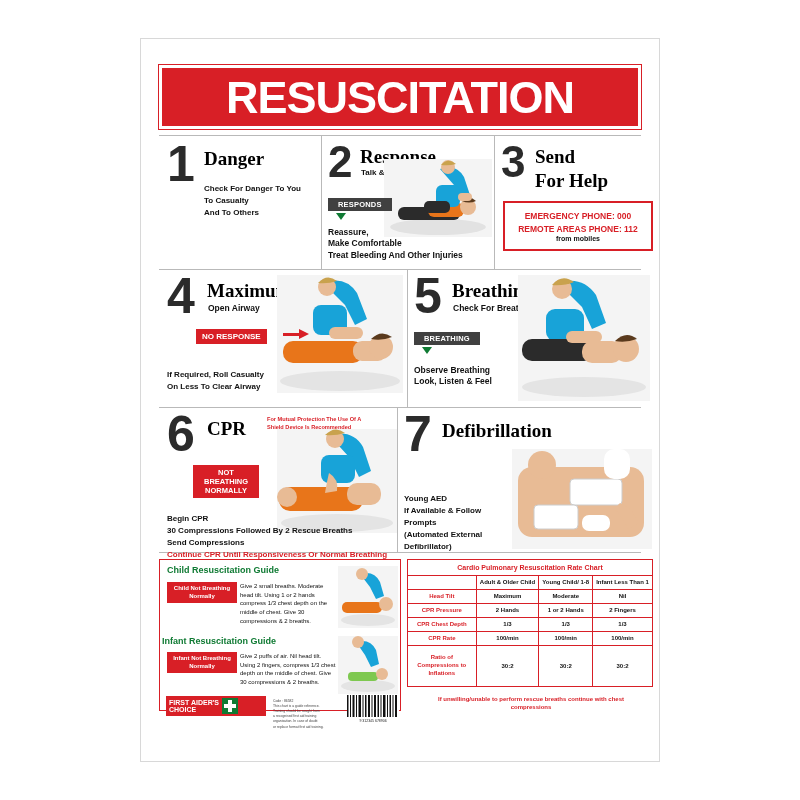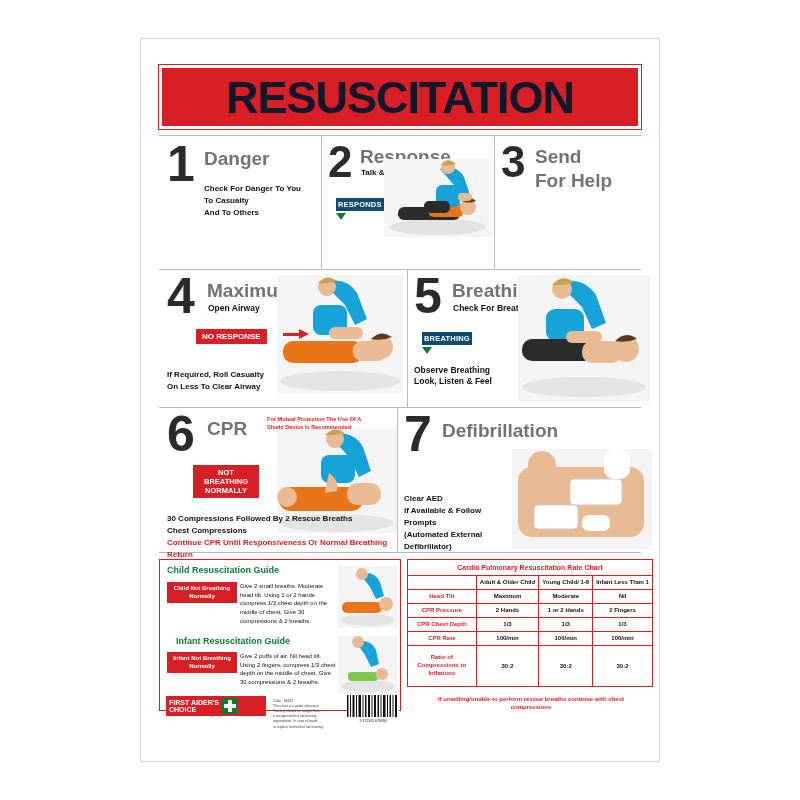--- a/index.html
+++ b/index.html
@@ -16,42 +16,42 @@
   .inner{position:absolute;left:8px;top:8px;right:8px;bottom:8px;}
 
   
   .title-bar{
     position:absolute;left:10px;top:18px;right:10px;height:58px;
     background:#d81f26;border:3px solid #ffffff;
     box-shadow:0 0 0 1px #d81f26;
     display:flex;align-items:center;justify-content:center;
   }
   .title-bar .t{
-    color:#0f172a;font-weight:bold;font-size:45px;letter-spacing:-1px;
+    color:#ffffff;font-weight:bold;font-size:45px;letter-spacing:-1px;
     font-family:"Liberation Sans", sans-serif;line-height:1;
   }
 
   
   .panel{position:absolute;box-sizing:border-box;}
   .vline{position:absolute;width:1px;background:#b9b9b9;}
   .hline{position:absolute;height:1px;background:#b9b9b9;}
 
   .num{
     font-weight:bold;color:#2b2b2b;line-height:.85;
     font-family:"Liberation Sans", sans-serif;
   }
   .hd{
-    color:#737373;font-weight:bold;font-size:19px;line-height:1;
+    color:#000000;font-weight:bold;font-size:19px;line-height:1;font-family:Liberation Serif, serif;
   }
   .sub{color:#111;font-weight:bold;font-size:8.5px;line-height:1.35;}
   .body{color:#111;font-size:8px;line-height:1.5;font-weight:bold;}
 
   .greenbox{
-    display:inline-block;background:#0c4a6e;color:#fff;font-weight:bold;
-    font-size:7.5px;padding:2px 2px;letter-spacing:.2px;margin-left:8px;
+    display:inline-block;background:#404040;color:#fff;font-weight:bold;
+    font-size:7.5px;padding:2px 10px;letter-spacing:.2px;
   }
   .arrow-down{
     width:0;height:0;border-left:5px solid transparent;border-right:5px solid transparent;
     border-top:7px solid #0f7a33;margin:2px 0 2px 8px;
   }
   .redbox{
     display:inline-block;background:#d81f26;color:#fff;font-weight:bold;
     font-size:8px;padding:3px 6px;border:1px solid #fff;
   }
   .redbox2{
@@ -166,27 +166,37 @@
           <rect x="40" y="42" width="26" height="12" rx="5" fill="#2b2b2b"></rect>
           <rect x="74" y="34" width="14" height="8" rx="4" fill="#e8bb95"></rect>
         </svg>
       </div>
 
       <div style="position:absolute;left:6px;top:58px;">
         <span class="greenbox">RESPONDS</span>
         <div class="arrow-down"></div>
       </div>
 
+      <div style="position:absolute;left:6px;top:92px;width:164px;">
+        <div class="sub">Reassure,</div>
+        <div class="sub">Make Comfortable</div>
+        <div class="sub">Treat Bleeding And Other Injuries</div>
+      </div>
     </div>
 
     <div class="panel" style="left:346px;top:88px;width:158px;height:134px;">
       <div class="num" style="position:absolute;left:6px;top:8px;font-size:44px;">3</div>
       <div class="hd" style="position:absolute;left:40px;top:12px;">Send</div>
       <div class="hd" style="position:absolute;left:40px;top:36px;">For Help</div>
 
+      <div class="emerg" style="left:8px;top:66px;width:146px;height:46px;">
+        <div class="l1">EMERGENCY PHONE: 000</div>
+        <div class="l2">REMOTE AREAS PHONE: 112</div>
+        <div class="l3">from mobiles</div>
+      </div>
     </div>
 
     <div class="hline" style="left:10px;top:360px;right:10px;"></div>
     <div class="vline" style="left:258px;top:222px;height:138px;"></div>
 
     <div class="panel" style="left:10px;top:222px;width:248px;height:138px;">
       <div class="num" style="position:absolute;left:8px;top:6px;font-size:50px;">4</div>
       <div class="hd" style="position:absolute;left:48px;top:12px;">Maximum</div>
       <div class="sub" style="position:absolute;left:49px;top:34px;">Open Airway</div>
 
@@ -271,22 +281,23 @@
           <path d="M52 44 q10 6 8 18 l-12 2 q2 -12 4 -20" fill="#e8bb95"></path>
           <circle cx="10" cy="68" r="10" fill="#e8bb95"></circle>
         </svg>
       </div>
 
       <div style="position:absolute;left:34px;top:58px;">
         <span class="redbox2" style="width:56px;">NOT BREATHING NORMALLY</span>
       </div>
 
       <div style="position:absolute;left:8px;top:106px;width:228px;">
+        <div class="body">Begin CPR</div>
         <div class="body">30 Compressions Followed By 2 Rescue Breaths</div>
-        <div class="body">Chest Compressions</div>
+        <div class="body">Send Compressions</div>
         <div class="body" style="color:#d81f26;">Continue CPR Until Responsiveness Or Normal Breathing Return</div>
       </div>
     </div>
 
     <div class="panel" style="left:249px;top:360px;width:255px;height:145px;">
       <div class="num" style="position:absolute;left:6px;top:6px;font-size:50px;">7</div>
       <div class="hd" style="position:absolute;left:44px;top:14px;">Defibrillation</div>
 
       <div class="photo" style="left:114px;top:42px;width:140px;height:100px;">
         <svg width="140" height="100" viewBox="0 0 140 100">
@@ -295,42 +306,42 @@
           <circle cx="30" cy="16" r="14" fill="#e8bb95"></circle>
           <rect x="58" y="30" width="52" height="26" rx="4" fill="#ffffff" stroke="#cccccc"></rect>
           <rect x="22" y="56" width="44" height="24" rx="4" fill="#ffffff" stroke="#cccccc"></rect>
           <rect x="92" y="0" width="26" height="30" rx="10" fill="#ffffff"></rect>
           <rect x="70" y="66" width="28" height="16" rx="7" fill="#ffffff"></rect>
           <path d="M108 54 q14 6 18 20 l-10 6 q-6 -14 -14 -20z" fill="#e8bb95"></path>
         </svg>
       </div>
 
       <div style="position:absolute;left:6px;top:86px;width:110px;">
-        <div class="body">Clear AED</div>
+        <div class="body">Young AED</div>
         <div class="body">If Available &amp; Follow Prompts</div>
         <div class="body">(Automated External Defibrillator)</div>
       </div>
     </div>
 
     <div class="guide-box" style="left:10px;top:512px;width:242px;height:152px;">
       <div class="g-title" style="position:absolute;left:7px;top:5px;">Child Resuscitation Guide</div>
       <div class="g-badge" style="position:absolute;left:7px;top:22px;">Child Not Breathing Normally</div>
       <div class="g-text" style="position:absolute;left:80px;top:22px;width:98px;">Give 2 small breaths. Moderate head tilt. Using 1 or 2 hands compress 1/3 chest depth on the middle of chest. Give 30 compressions &amp; 2 breaths.</div>
       <div class="photo" style="left:178px;top:6px;width:60px;height:62px;background:#f4f4f4;">
         <svg width="60" height="62" viewBox="0 0 60 62">
           <rect width="60" height="62" fill="#f4f4f4"></rect>
           <ellipse cx="30" cy="54" rx="27" ry="6" fill="#e4e4e4"></ellipse>
           <rect x="4" y="36" width="40" height="11" rx="5" fill="#e8751a"></rect>
           <circle cx="48" cy="38" r="7" fill="#e8bb95"></circle>
           <path d="M22 8 q14 -4 20 8 l4 14 -8 3 -6 -12z" fill="#18a3d8"></path>
           <circle cx="24" cy="8" r="6" fill="#e8bb95"></circle>
         </svg>
       </div>
 
-      <div class="g-title" style="position:absolute;left:16px;top:76px;">Infant Resuscitation Guide</div>
+      <div class="g-title" style="position:absolute;left:2px;top:76px;">Infant Resuscitation Guide</div>
       <div class="g-badge" style="position:absolute;left:7px;top:92px;">Infant Not Breathing Normally</div>
       <div class="g-text" style="position:absolute;left:80px;top:92px;width:98px;">Give 2 puffs of air. Nil head tilt. Using 2 fingers, compress 1/3 chest depth on the middle of chest. Give 30 compressions &amp; 2 breaths.</div>
       <div class="photo" style="left:178px;top:76px;width:60px;height:58px;background:#f4f4f4;">
         <svg width="60" height="58" viewBox="0 0 60 58">
           <rect width="60" height="58" fill="#f4f4f4"></rect>
           <ellipse cx="30" cy="50" rx="27" ry="6" fill="#e4e4e4"></ellipse>
           <rect x="10" y="36" width="30" height="9" rx="4" fill="#7ec850"></rect>
           <circle cx="44" cy="38" r="6" fill="#e8bb95"></circle>
           <path d="M18 6 q14 -4 20 8 l3 14 -8 3 -6 -12z" fill="#18a3d8"></path>
           <circle cx="20" cy="6" r="6" fill="#e8bb95"></circle>

